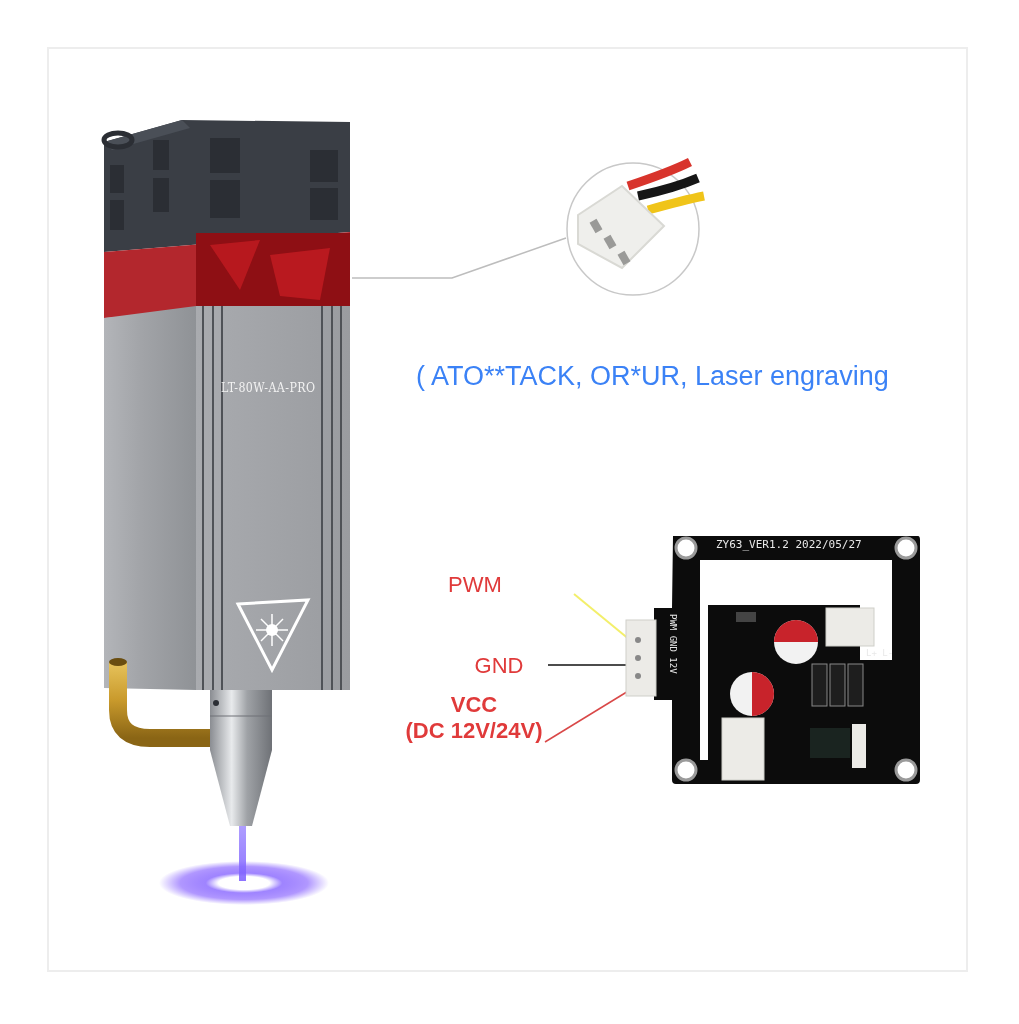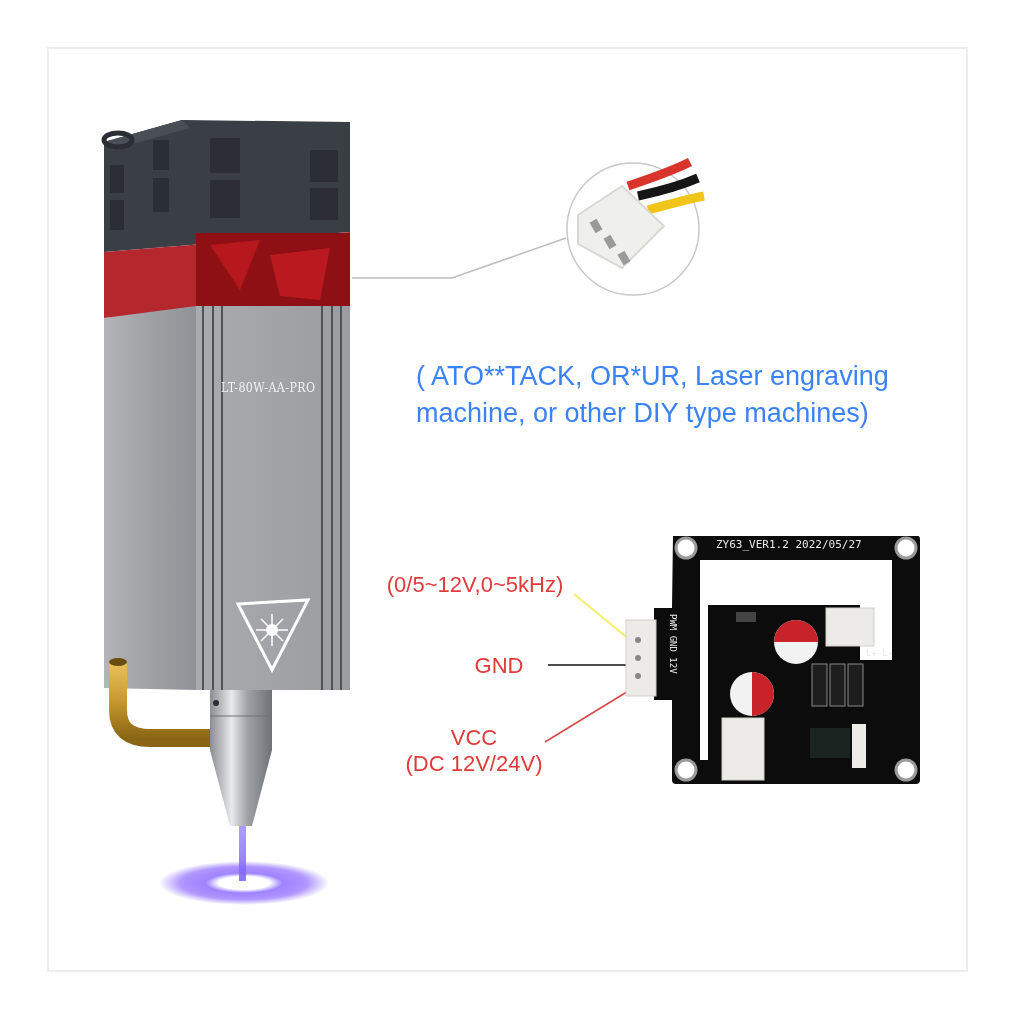--- a/index.html
+++ b/index.html
@@ -152,31 +152,30 @@
     <rect x="830" y="664" width="15" height="42" fill="#1e1e1e" stroke="#888"></rect>
     <rect x="848" y="664" width="15" height="42" fill="#1e1e1e" stroke="#888"></rect>
 
     <rect x="810" y="728" width="40" height="30" fill="#1a2420"></rect>
     <rect x="736" y="612" width="20" height="10" fill="#444"></rect>
   </g>
 </svg>
 
 <div class="desc">
   <div>( ATO**TACK, OR*UR, Laser engraving</div>
-  <div>machine, or other DIY type machines)</div>
 </div>
 
 <div class="model">LT-80W-AA-PRO</div>
 
 <div class="lbl" style="left:380px; top:572px; width:190px;">
-  <div>(0/5~12V,0~5kHz)</div>
+  <div>PWM</div>
 </div>
 <div class="lbl" style="left:444px; top:653px; width:110px;">
   <div>GND</div>
 </div>
-<div class="lbl" style="left:396px; top:725px; width:156px;">
+<div class="lbl" style="left:396px; top:692px; width:156px;font-weight:bold;">
   <div>VCC</div>
   <div>(DC 12V/24V)</div>
 </div>
 
 <div class="pcbtext" style="left:716px; top:538px;">ZY63_VER1.2  2022/05/27</div>
 <div class="pcbtext" style="left:668px; top:614px; font-size:9px; writing-mode:vertical-rl;">PWM GND 12V</div>
 <div class="pcbtext" style="left:830px; top:648px; font-size:9px;padding-left:36px;">L+ L-</div>
 
 </body></html>

